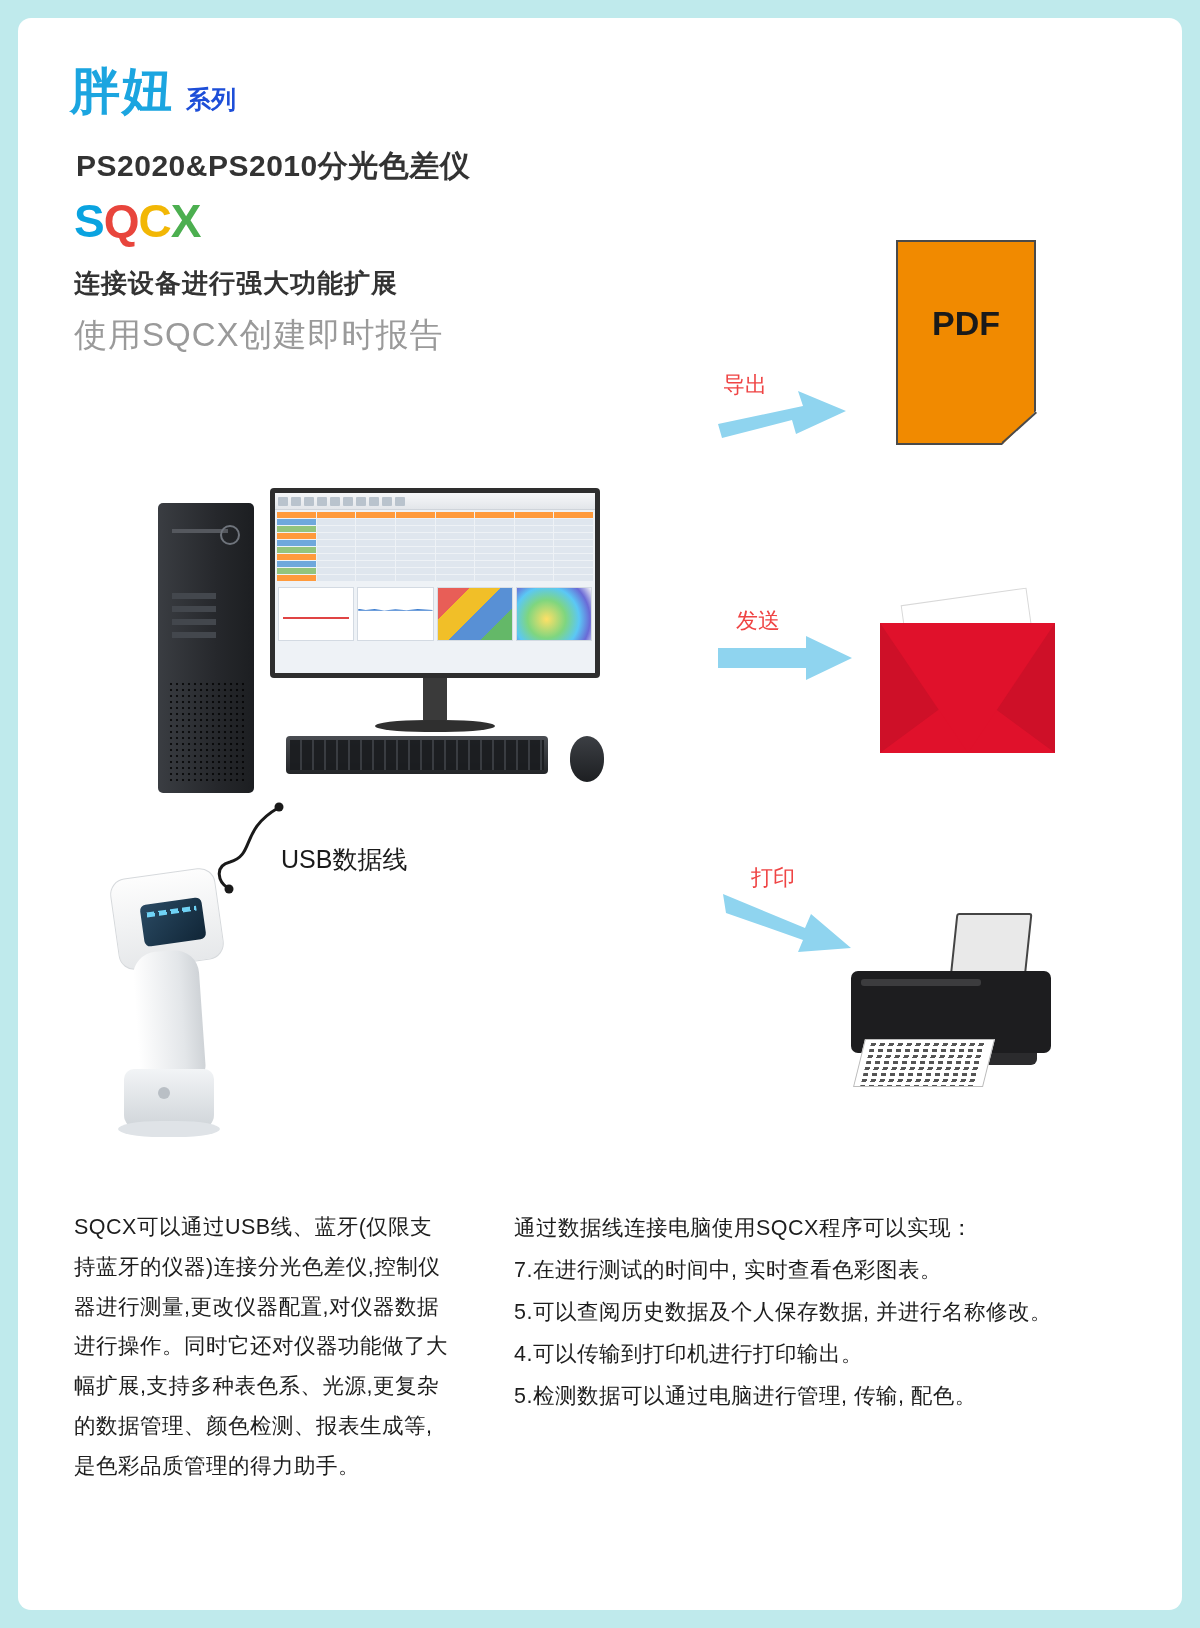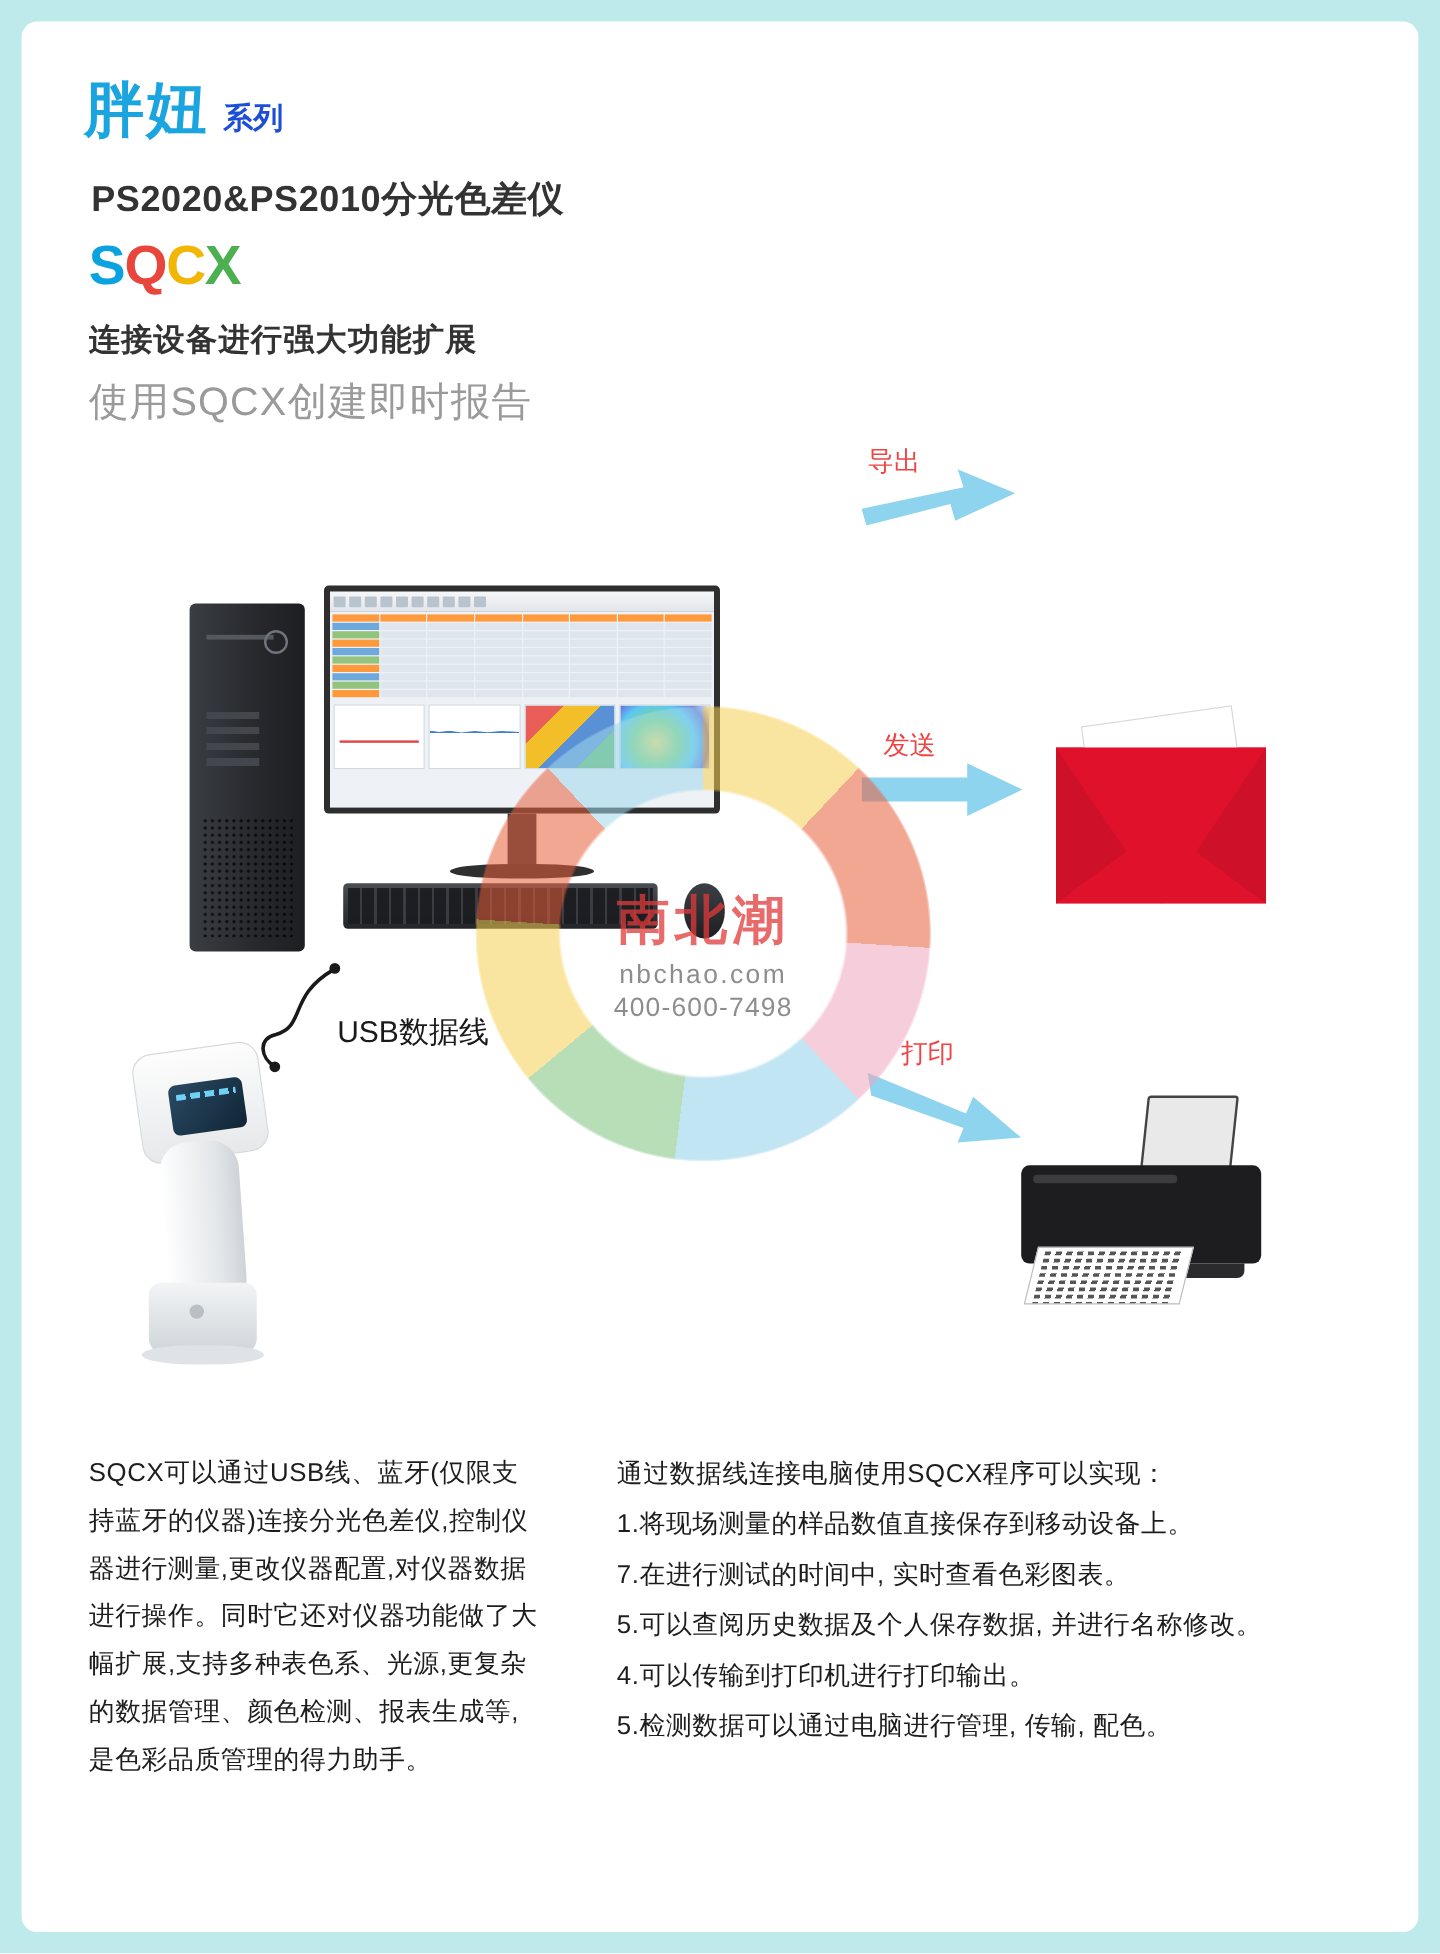--- a/index.html
+++ b/index.html
@@ -433,20 +433,27 @@
     </div>
 
     <div class="sub1">连接设备进行强大功能扩展</div>
     <div class="sub2">使用SQCX创建即时报告</div>
 
     <div class="arrow-label" style="left:705px; top:352px;">导出</div>
     <svg class="arrow" style="left:700px; top:368px;" width="130" height="60" viewBox="0 0 130 60">
       <polygon points="0,38 85,20 80,5 128,25 78,48 74,34 4,52" fill="#8fd4ef"></polygon>
     </svg>
 
+    <div class="pdf-wrap">
+      <div class="pdf-doc">
+        <div class="pdf-text">PDF</div>
+        <div class="pdf-fold"></div>
+        <div class="pdf-fold-line"></div>
+      </div>
+    </div>
 
     <div class="arrow-label" style="left:718px; top:588px;">发送</div>
     <svg class="arrow" style="left:700px; top:618px;" width="135" height="46" viewBox="0 0 135 46">
       <polygon points="0,12 88,12 88,0 134,22 88,44 88,32 0,32" fill="#8fd4ef"></polygon>
     </svg>
 
     <div class="env-wrap">
       <div class="env-body"></div>
       <div class="env-letter">
         <span>邮件</span>
@@ -628,34 +635,25 @@
 
     <div class="device">
       <div class="dv-head"></div>
       <div class="dv-screen"></div>
       <div class="dv-neck"></div>
       <div class="dv-base"></div>
       <div class="dv-dot"></div>
       <div class="dv-foot"></div>
     </div>
 
-    <div class="watermark">
-      <div class="wm-ring"></div>
-      <div class="wm-text">
-        <div class="wm-cn">南北潮</div>
-        <div class="wm-en">nbchao.com</div>
-        <div class="wm-tel">400-600-7498</div>
-      </div>
-    </div>
 
     <div class="bottom">
       <div class="col-left">SQCX可以通过USB线、蓝牙(仅限支持蓝牙的仪器)连接分光色差仪,控制仪器进行测量,更改仪器配置,对仪器数据进行操作。同时它还对仪器功能做了大幅扩展,支持多种表色系、光源,更复杂的数据管理、颜色检测、报表生成等,是色彩品质管理的得力助手。</div>
       <div class="col-right">
         <p>通过数据线连接电脑使用SQCX程序可以实现：</p>
-        <p>1.将现场测量的样品数值直接保存到移动设备上。</p>
         <p>7.在进行测试的时间中, 实时查看色彩图表。</p>
         <p>5.可以查阅历史数据及个人保存数据, 并进行名称修改。</p>
         <p>4.可以传输到打印机进行打印输出。</p>
         <p>5.检测数据可以通过电脑进行管理, 传输, 配色。</p>
       </div>
     </div>
 
   </div>
 </div>
 

